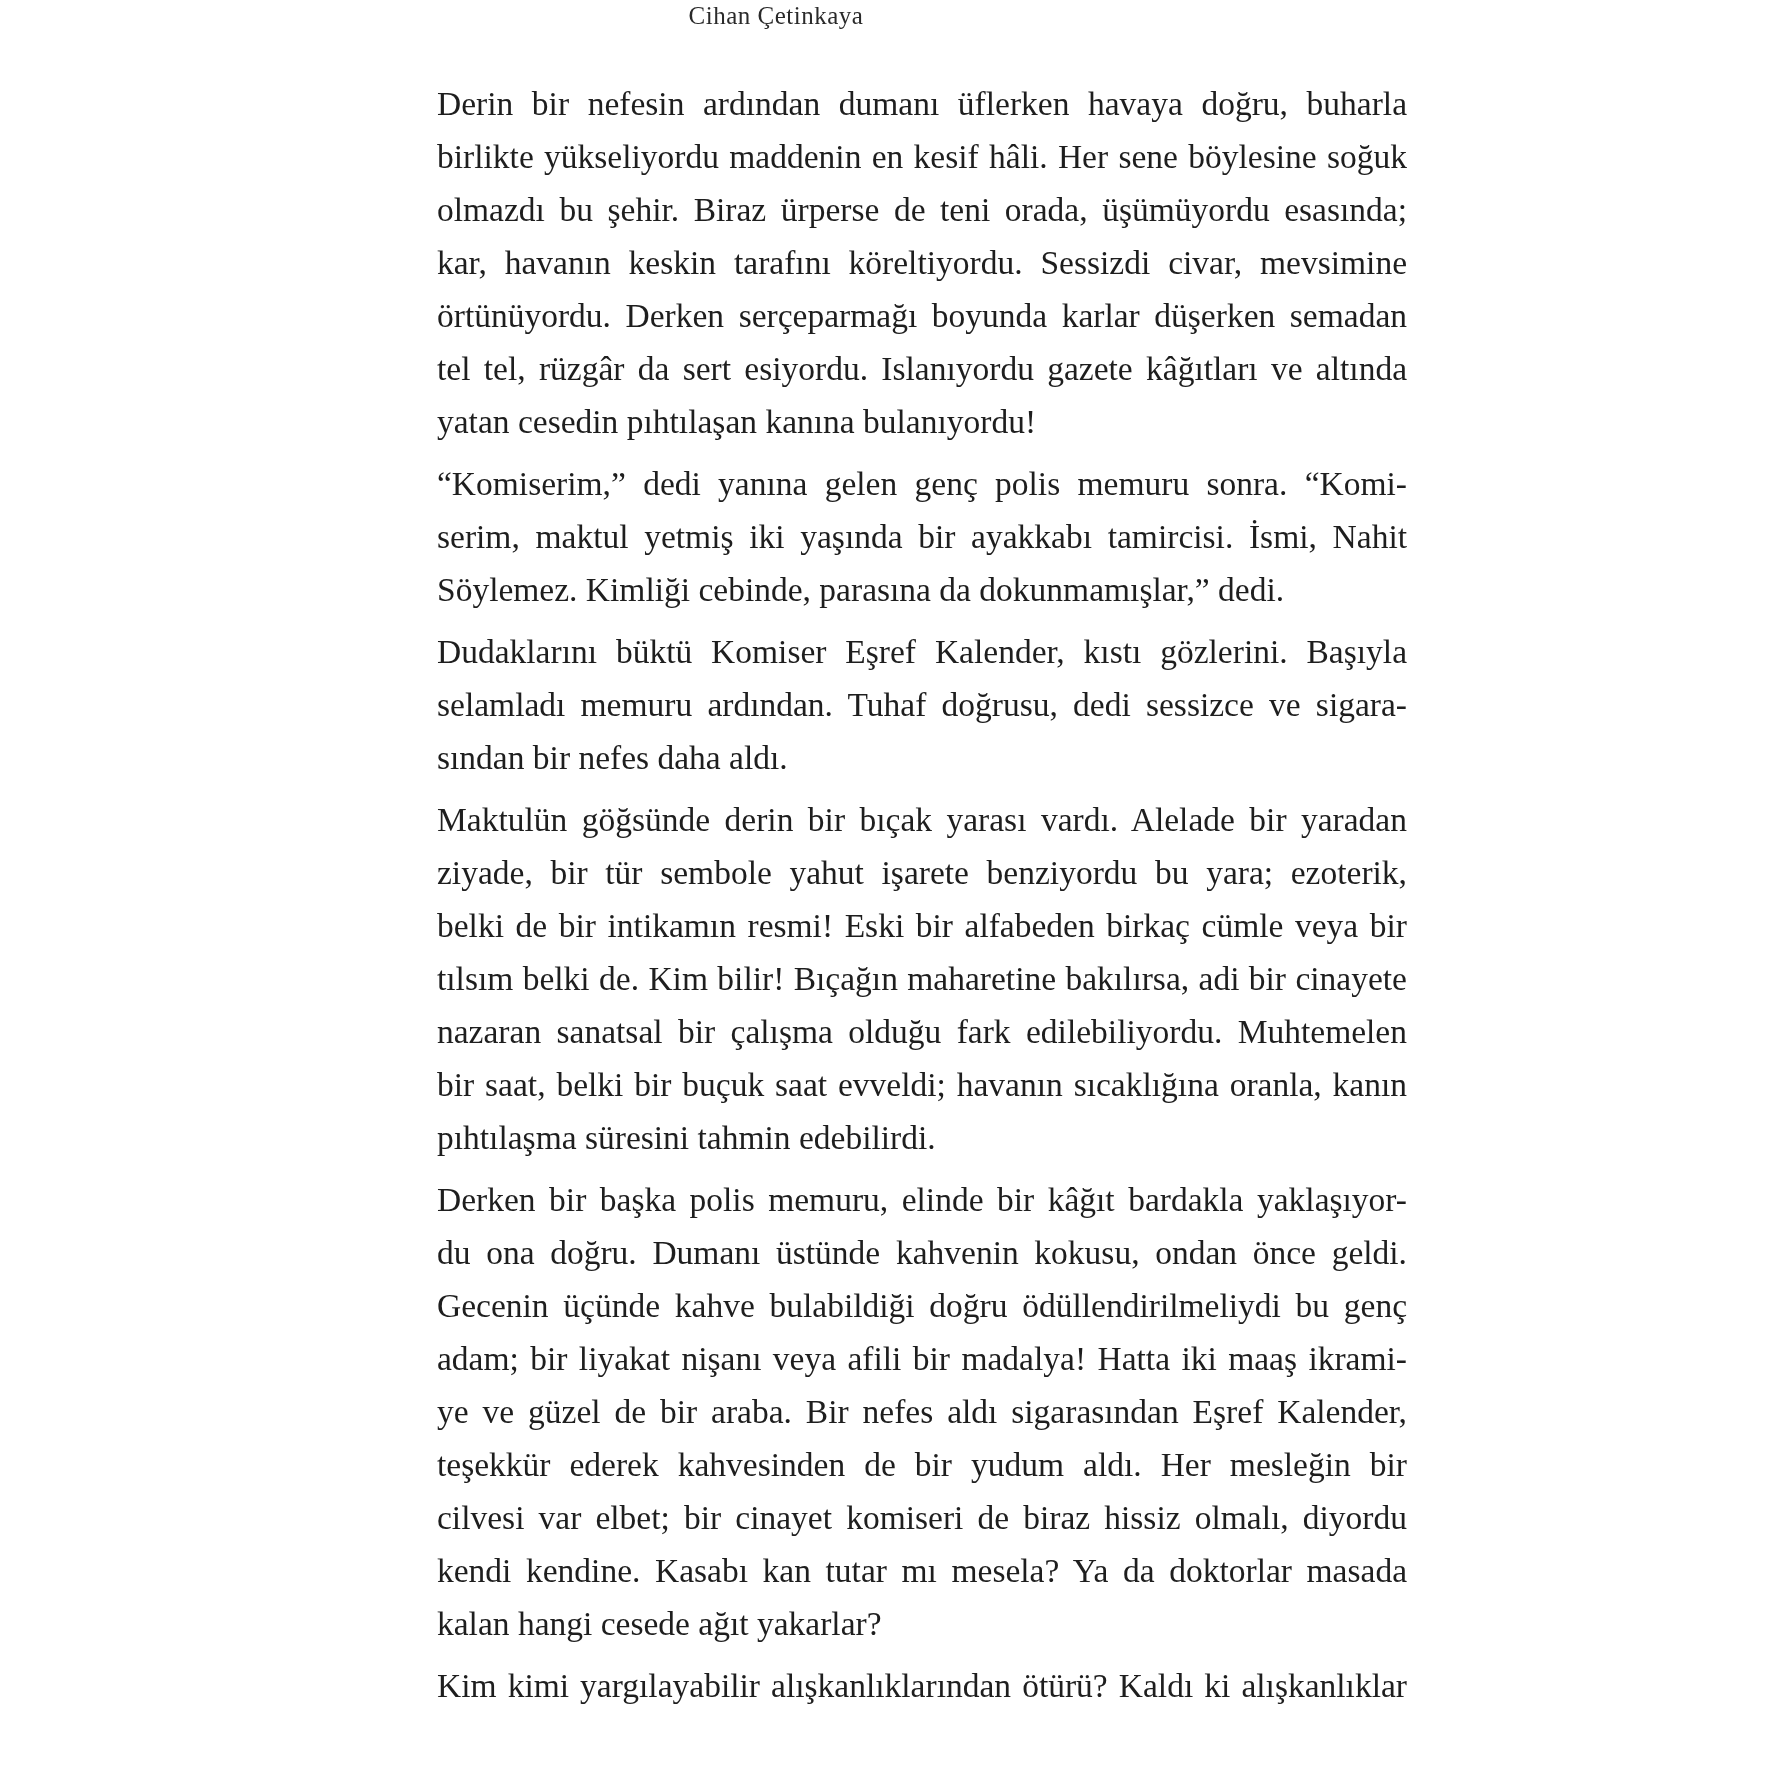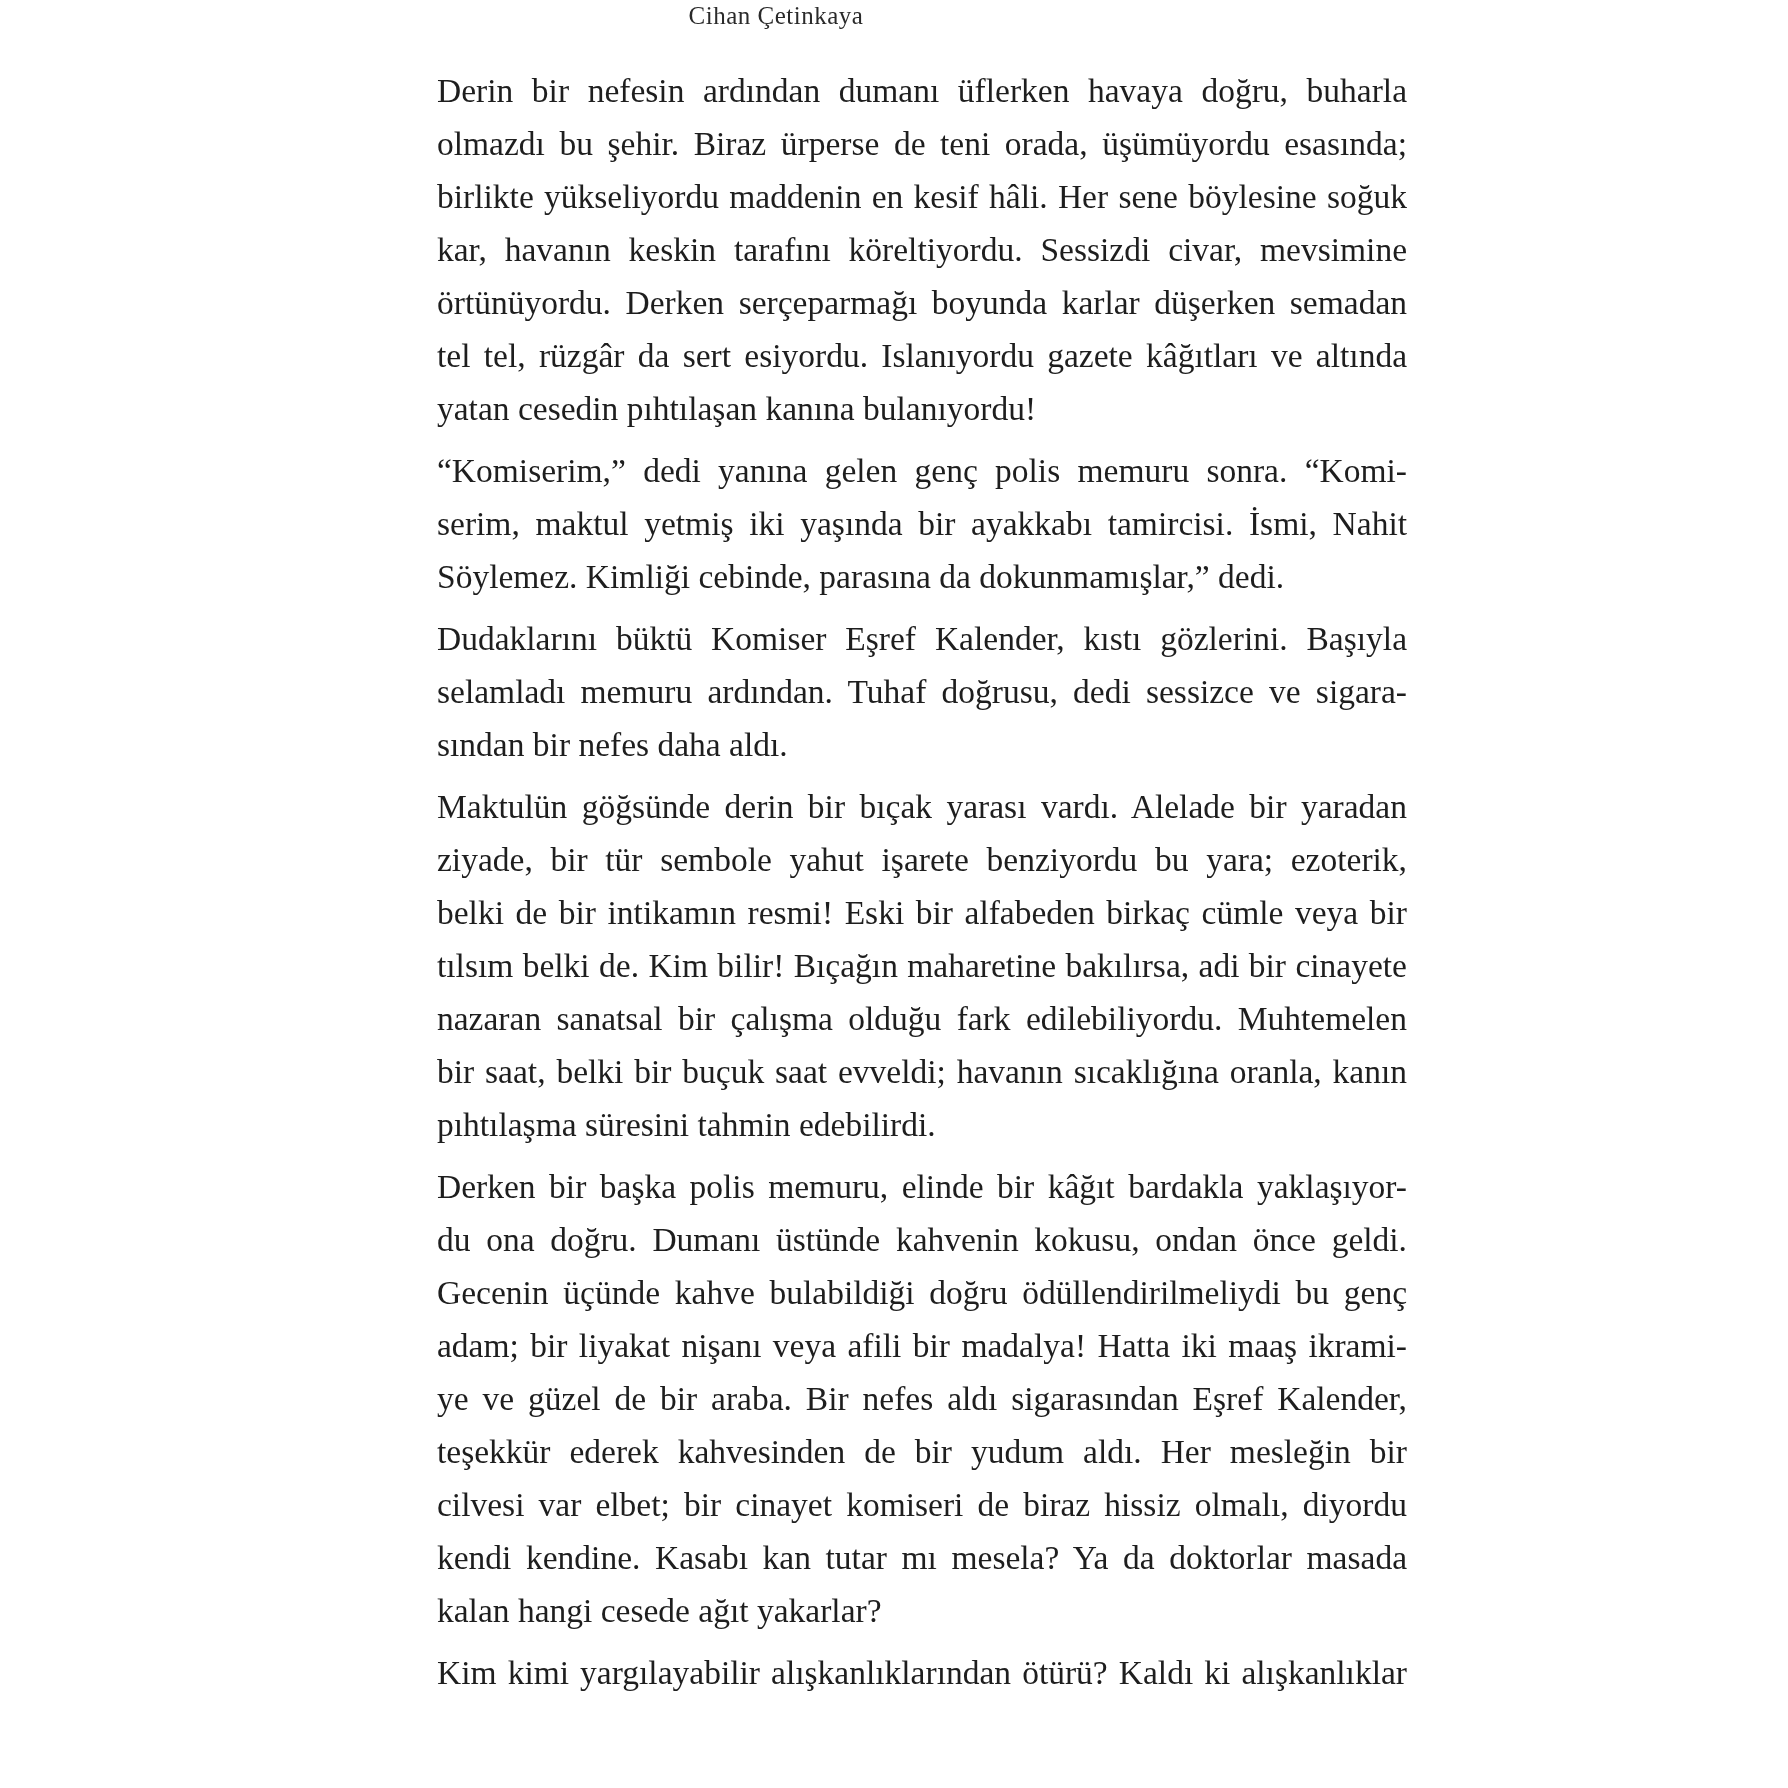--- a/index.html
+++ b/index.html
@@ -8,39 +8,39 @@
       font-family: "Liberation Serif", "DejaVu Serif", serif;
       color: #1e1e1e;
     }
     .running-head {
       position: absolute; top: 0; left: 0; width: 1520px;
       text-align: center; font-size: 25px; letter-spacing: 0.5px;
       color: #2a2a2a; line-height: 30px; padding-top: 1px;
       padding-left: 32px; box-sizing: border-box;
     }
     .text-block {
-      position: absolute; left: 437px; top: 64px; width: 970px;
+      position: absolute; left: 437px; top: 77px; width: 970px;
     }
     .para { margin: 0 0 9px 0; }
     .line {
       display: block; font-size: 33.5px; line-height: 53px; height: 53px;
       white-space: nowrap; text-align: justify; text-align-last: justify;
     }
     .line.last { text-align-last: left; }
   </style>
 </head>
 <body>
 
 <div class="running-head">Cihan Çetinkaya</div>
 
 <div class="text-block">
   <div class="para">
     <span class="line">Derin bir nefesin ardından dumanı üflerken havaya doğru, buharla</span>
+    <span class="line">birlikte yükseliyordu maddenin en kesif hâli. Her sene böylesine soğuk</span>
     <span class="line">olmazdı bu şehir. Biraz ürperse de teni orada, üşümüyordu esasında;</span>
-    <span class="line">birlikte yükseliyordu maddenin en kesif hâli. Her sene böylesine soğuk</span>
     <span class="line">kar, havanın keskin tarafını köreltiyordu. Sessizdi civar, mevsimine</span>
     <span class="line">örtünüyordu. Derken serçeparmağı boyunda karlar düşerken semadan</span>
     <span class="line">tel tel, rüzgâr da sert esiyordu. Islanıyordu gazete kâğıtları ve altında</span>
     <span class="line last">yatan cesedin pıhtılaşan kanına bulanıyordu!</span>
   </div>
   <div class="para">
     <span class="line">“Komiserim,” dedi yanına gelen genç polis memuru sonra. “Komi-</span>
     <span class="line">serim, maktul yetmiş iki yaşında bir ayakkabı tamircisi. İsmi, Nahit</span>
     <span class="line last">Söylemez. Kimliği cebinde, parasına da dokunmamışlar,” dedi.</span>
   </div>

